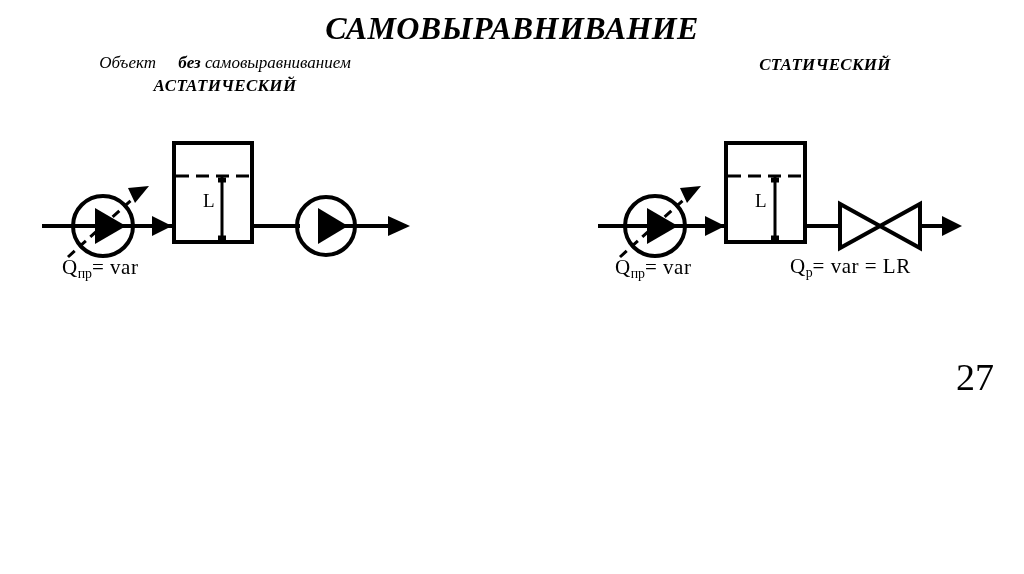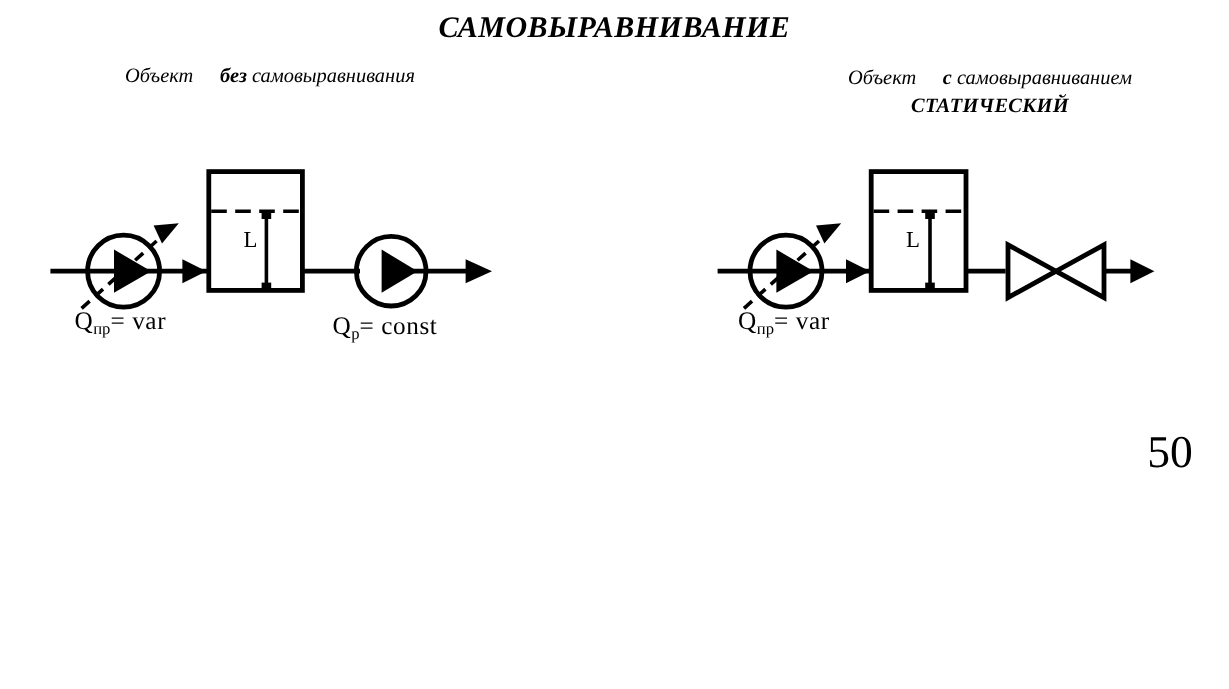--- a/index.html
+++ b/index.html
@@ -24,21 +24,21 @@
   
   .main-title {
     position: absolute;
     top: 10px;
     left: 0;
     width: 1024px;
     text-align: center;
     font-family: "Liberation Serif", serif;
     font-weight: bold;
     font-style: italic;
-    font-size: 25px;
+    font-size: 32px;
     letter-spacing: 0.4px;
     white-space: nowrap;
   }
 
   .subtitle-block {
     position: absolute;
     text-align: center;
     font-family: "Liberation Serif", serif;
     font-style: italic;
     font-size: 17px;
@@ -102,25 +102,25 @@
   .tl-right { top: 190px; left: 755px; }
 </style>
 </head>
 <body>
 
 <div class="slide">
 
   <div class="main-title">САМОВЫРАВНИВАНИЕ</div>
 
   <div class="subtitle-block left">
-    <div class="subtitle-line1"><span>Объект </span><span class="em">без</span><span> самовыравнивания</span></div>
+    <div class="subtitle-line1"><span>Объект </span><span class="em">без</span><span> самовыравниванием</span></div>
+    <div class="subtitle-line2">АСТАТИЧЕСКИЙ</div>
   </div>
 
   <div class="subtitle-block right">
-    <div class="subtitle-line1"><span>Объект </span><span class="em">с</span><span> самовыравниванием</span></div>
     <div class="subtitle-line2">СТАТИЧЕСКИЙ</div>
   </div>
 
   <div class="diagram" style="left:0; top:0;">
     <svg width="480" height="320" viewBox="0 0 480 320">
       <g stroke="#000" fill="none" stroke-width="4" stroke-linecap="butt">
 
         <line x1="42" y1="226" x2="103" y2="226"></line>
 
         <circle cx="103" cy="226" r="30"></circle>
@@ -196,20 +196,20 @@
       <line x1="370" y1="226" x2="400" y2="226" stroke="#000" stroke-width="4" fill="none"></line>
       <polygon points="392,216 392,236 412,226" fill="#000" stroke="none"></polygon>
     </svg>
   </div>
 
   <div class="tank-label tl-left">L</div>
   <div class="tank-label tl-right">L</div>
 
   <div class="formula f-l1"><span>Q</span><sub>пр</sub><span>= var</span></div>
 
-  <div class="formula f-l2"><span>Q</span><sub>р</sub><span>= const</span></div>
 
   <div class="formula f-r1"><span>Q</span><sub>пр</sub><span>= var</span></div>
 
-
-  <div class="page-number">50</div>
+  <div class="formula f-r2"><span>Q</span><sub>р</sub><span>= var = LR</span></div>
+
+  <div class="page-number">27</div>
 
 </div>
 
 </body></html>

